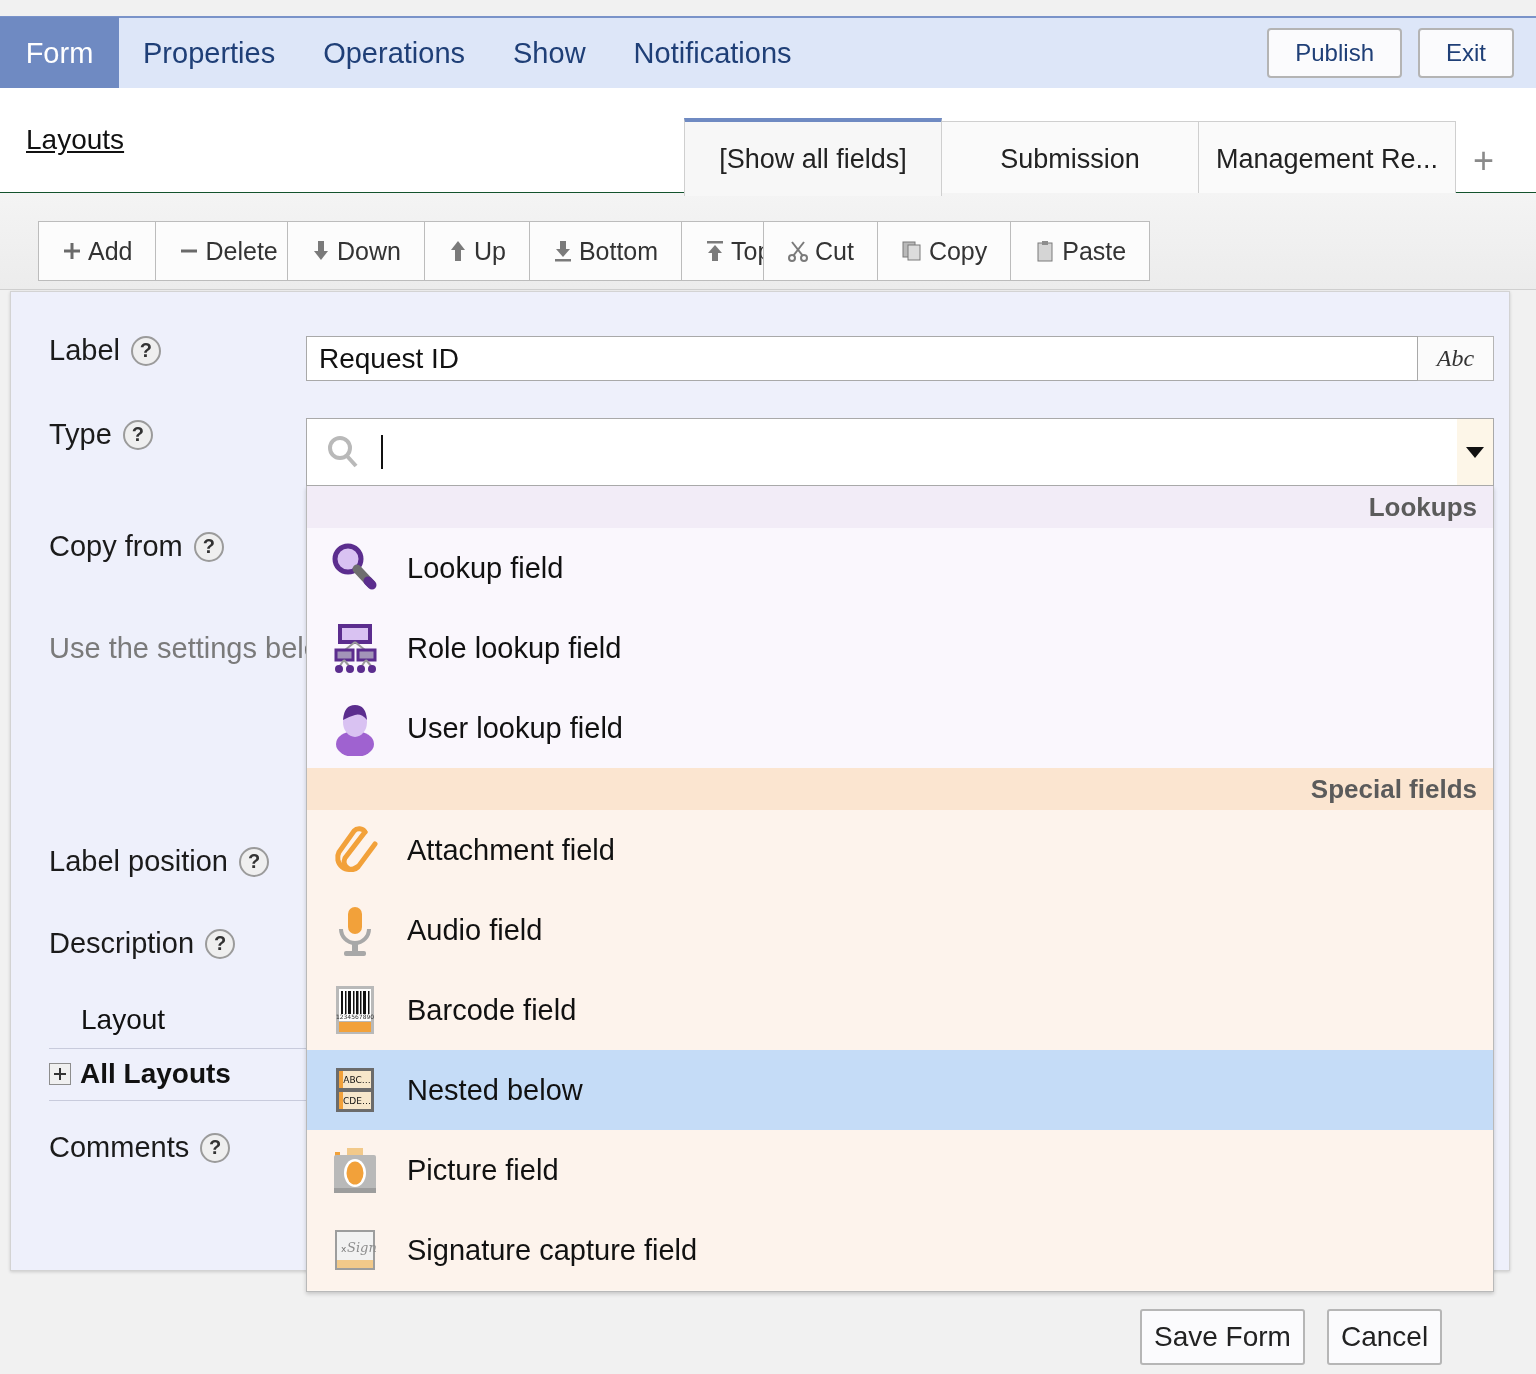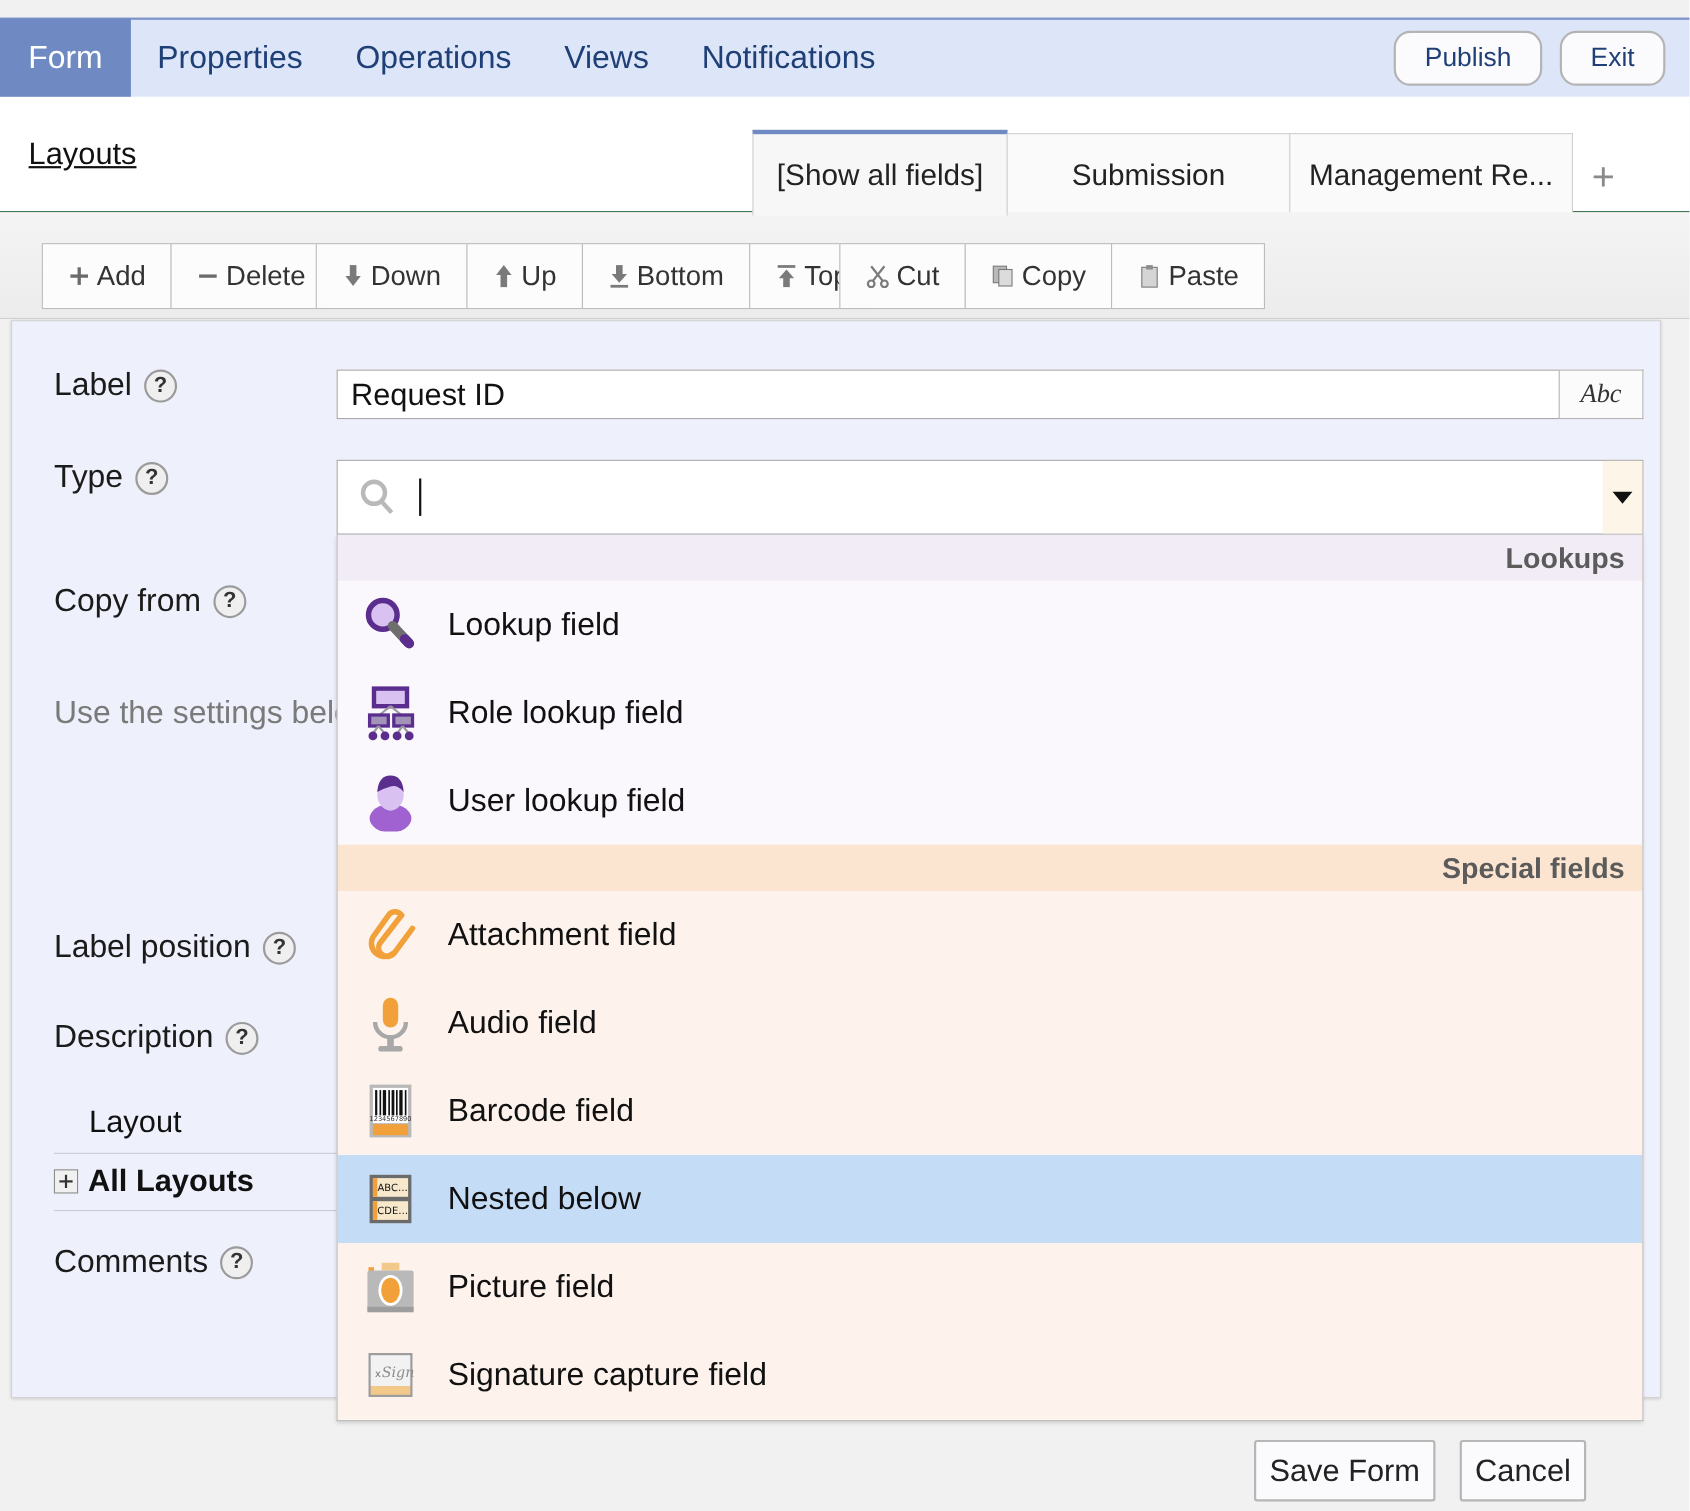--- a/index.html
+++ b/index.html
@@ -24,21 +24,21 @@
     color: #ffffff; font-size: 29px;
     display: flex; align-items: center; justify-content: center;
   }
   .menu-item {
     color: #1f3f77; font-size: 29px; padding: 0 24px; white-space: nowrap;
   }
   .menubar-right {
     margin-left: auto; display: flex; gap: 16px; padding-right: 22px;
   }
   .topbtn {
-    background: #fbfbfd; border: 2px solid #b4b4b4; border-radius: 15px;
+    background: #fbfbfd; border: 2px solid #b4b4b4; border-radius: 4px;
     color: #1f3f77; font-size: 24px; padding: 9px 26px; white-space: nowrap;
   }
 
   
   .tabstrip {
     position: absolute; left: 0; top: 88px; width: 1536px; height: 105px;
     background: #ffffff; border-bottom: 1px solid #14532d;
   }
   .layouts-link {
     position: absolute; left: 26px; top: 36px;
@@ -190,32 +190,32 @@
 <body>
 
 <div id="root">
 
   <div class="menubar">
     <div class="menu-active">
       <span>Form</span>
     </div>
     <div class="menu-item"><span>Properties</span></div>
     <div class="menu-item"><span>Operations</span></div>
-    <div class="menu-item"><span>Views</span></div>
+    <div class="menu-item"><span>Show</span></div>
     <div class="menu-item"><span>Notifications</span></div>
     <div class="menubar-right">
       <div class="topbtn">Publish</div>
       <div class="topbtn">Exit</div>
     </div>
   </div>
 
   <div class="tabstrip">
     <div class="layouts-link">Layouts</div>
     <div class="tabs">
-      <div class="tab sel" style="width:232px;">
+      <div class="tab sel" style="width:258px;">
         <span>[Show all fields]</span>
       </div>
       <div class="tab" style="width:258px;">
         <span>Submission</span>
       </div>
       <div class="tab" style="width:258px;">
         <span>Management Re...</span>
       </div>
       <div class="tab-add">+</div>
     </div>

